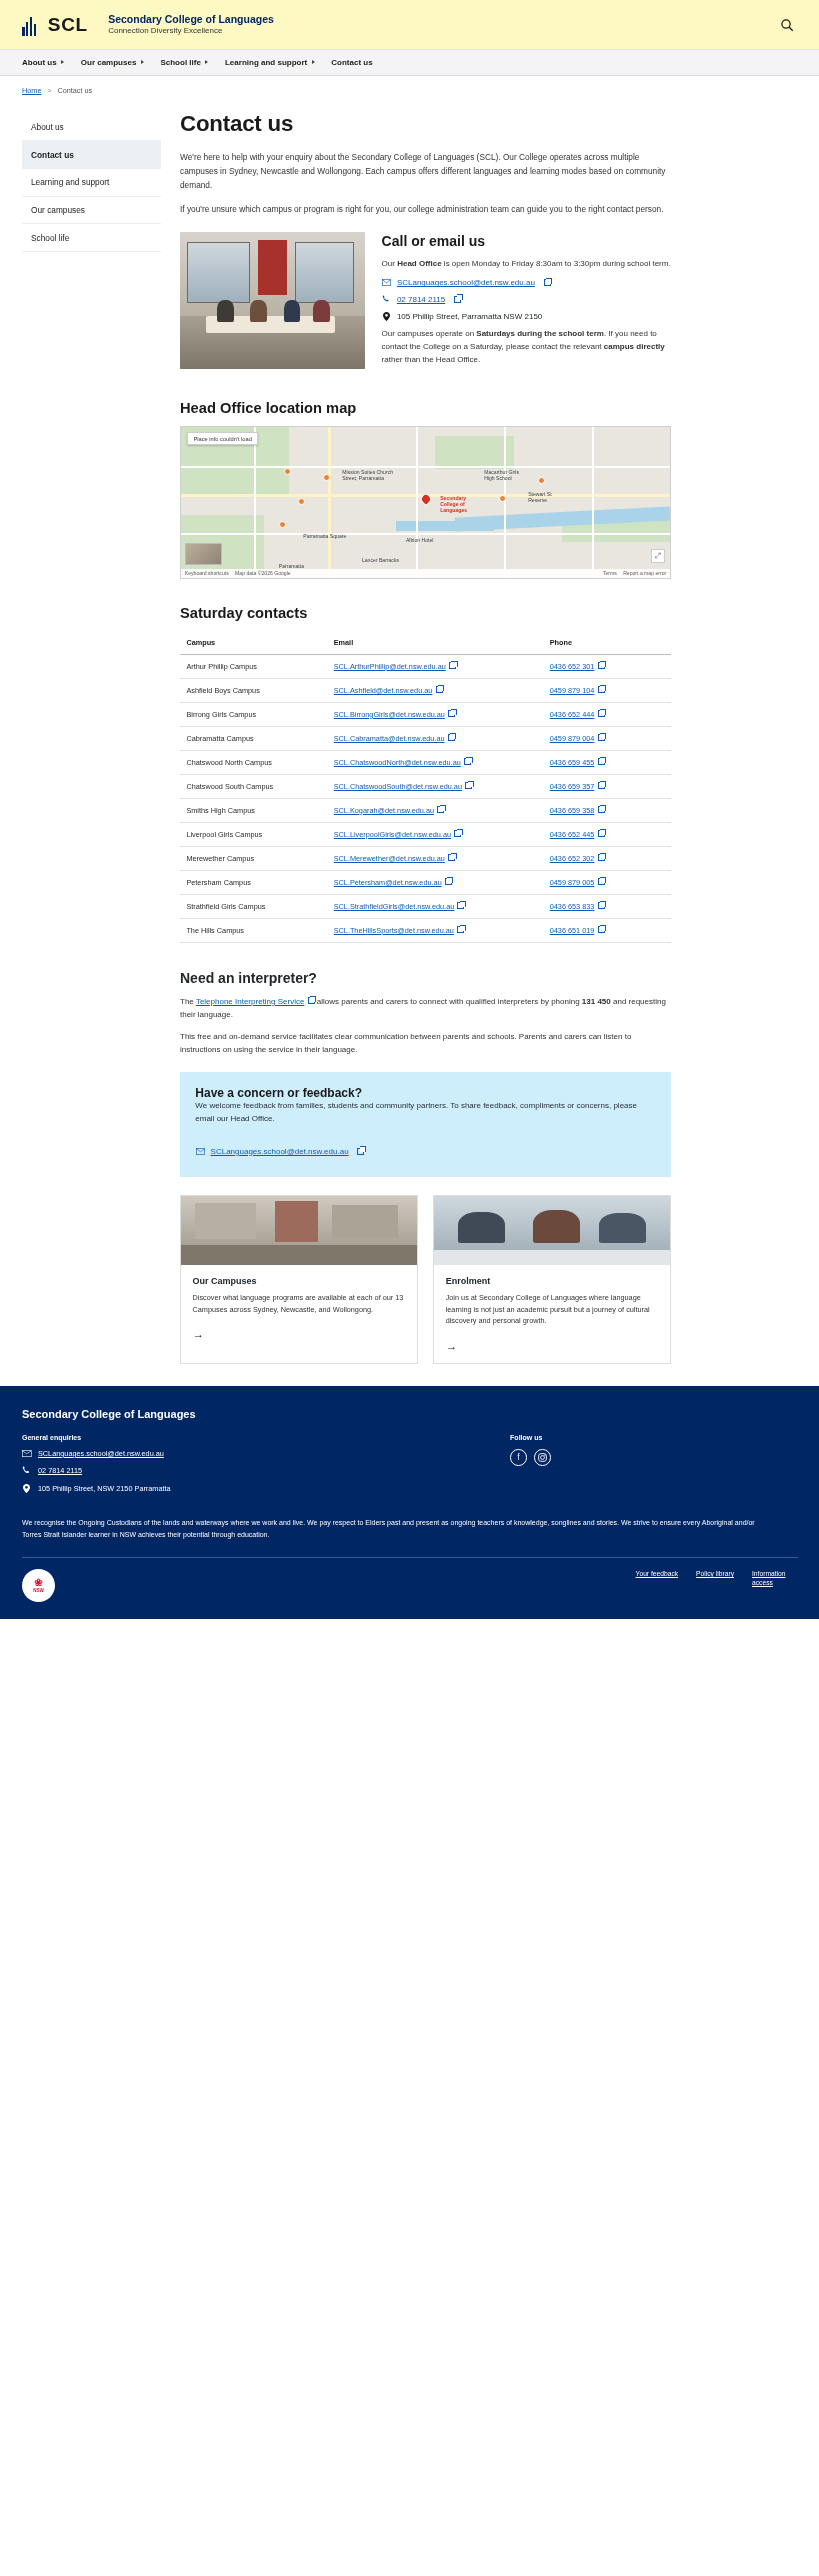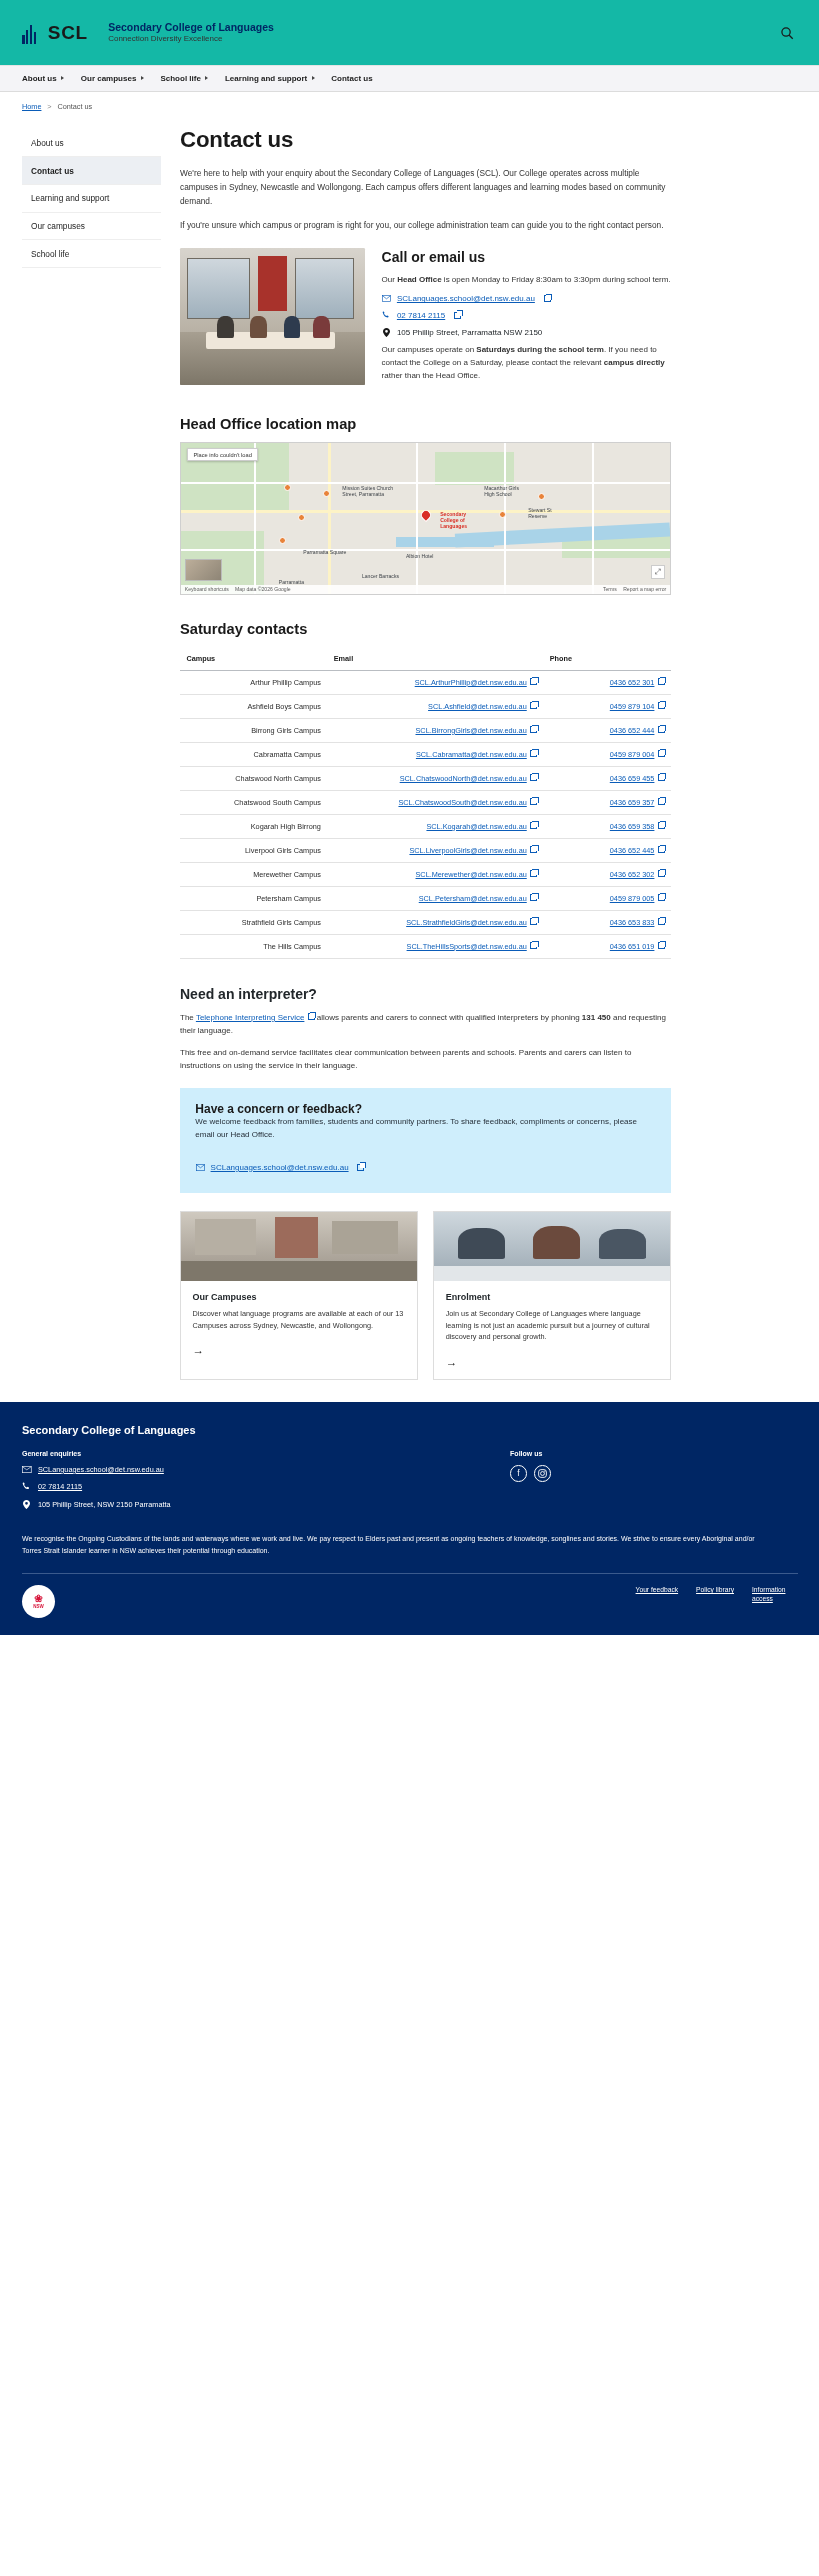--- a/index.html
+++ b/index.html
@@ -8,26 +8,26 @@
     background: #fff;
     font-family: "Liberation Sans", sans-serif;
     color: #22272b;
   }
   body { width: 820px; }
 
   a { color: #0a5cb8; }
 
   
   .topbar {
-    height: 66px;
+    height: 50px;
     display: flex;
     align-items: center;
     padding: 0 22px;
     border-bottom: 0.6px solid #e4e4e4;
-    background: #14b8a6;
+    background: #fef9c3;
   }
   .logo-wrap { display: flex; align-items: center; gap: 9px; }
   .logo-mark { display: flex; align-items: flex-end; gap: 1.3px; height: 22px; }
   .logo-mark i { display: block; width: 2.6px; background: #002664; }
   .logo-mark i:nth-child(1) { height: 9px; }
   .logo-mark i:nth-child(2) { height: 14px; }
   .logo-mark i:nth-child(3) { height: 19px; }
   .logo-mark i:nth-child(4) { height: 11.5px; }
   .logo-scl {
     font-size: 19px;
@@ -230,21 +230,21 @@
   
   table.contacts {
     width: 100%; border-collapse: collapse; margin-top: 3.8px; font-size: 7.3px;
   }
   table.contacts th {
     text-align: left; font-weight: bold; padding: 7px 6.4px;
     border-bottom: 1.3px solid #b9bdc2; color: #1a1a1a; font-size: 7.3px;
   }
   table.contacts td {
     padding: 7px 6.4px; border-bottom: 0.6px solid #e2e2e2;
-    vertical-align: middle; color: #2b2b2b; text-align: right;
+    vertical-align: middle; color: #2b2b2b;
   }
   table.contacts td a { text-decoration: underline; }
   .col-campus { width: 30%; }
   .col-email  { width: 44%; }
   .col-phone  { width: 26%; }
 
   
   .interp { margin-top: 27px; }
   .interp h2 { font-size: 14px; font-weight: bold; margin-bottom: 9px; }
   .interp p { font-size: 8px; line-height: 1.7; color: #333; margin-bottom: 7.7px; }
@@ -504,21 +504,21 @@
           <td>Chatswood North Campus</td>
           <td><a href="#">SCL.ChatswoodNorth@det.nsw.edu.au</a><span class="ext"></span></td>
           <td><a href="#">0436 659 455</a><span class="ext"></span></td>
         </tr>
         <tr>
           <td>Chatswood South Campus</td>
           <td><a href="#">SCL.ChatswoodSouth@det.nsw.edu.au</a><span class="ext"></span></td>
           <td><a href="#">0436 659 357</a><span class="ext"></span></td>
         </tr>
         <tr>
-          <td>Kogarah High Birrong</td>
+          <td>Smiths High Campus</td>
           <td><a href="#">SCL.Kogarah@det.nsw.edu.au</a><span class="ext"></span></td>
           <td><a href="#">0436 659 358</a><span class="ext"></span></td>
         </tr>
         <tr>
           <td>Liverpool Girls Campus</td>
           <td><a href="#">SCL.LiverpoolGirls@det.nsw.edu.au</a><span class="ext"></span></td>
           <td><a href="#">0436 652 445</a><span class="ext"></span></td>
         </tr>
         <tr>
           <td>Merewether Campus</td>

